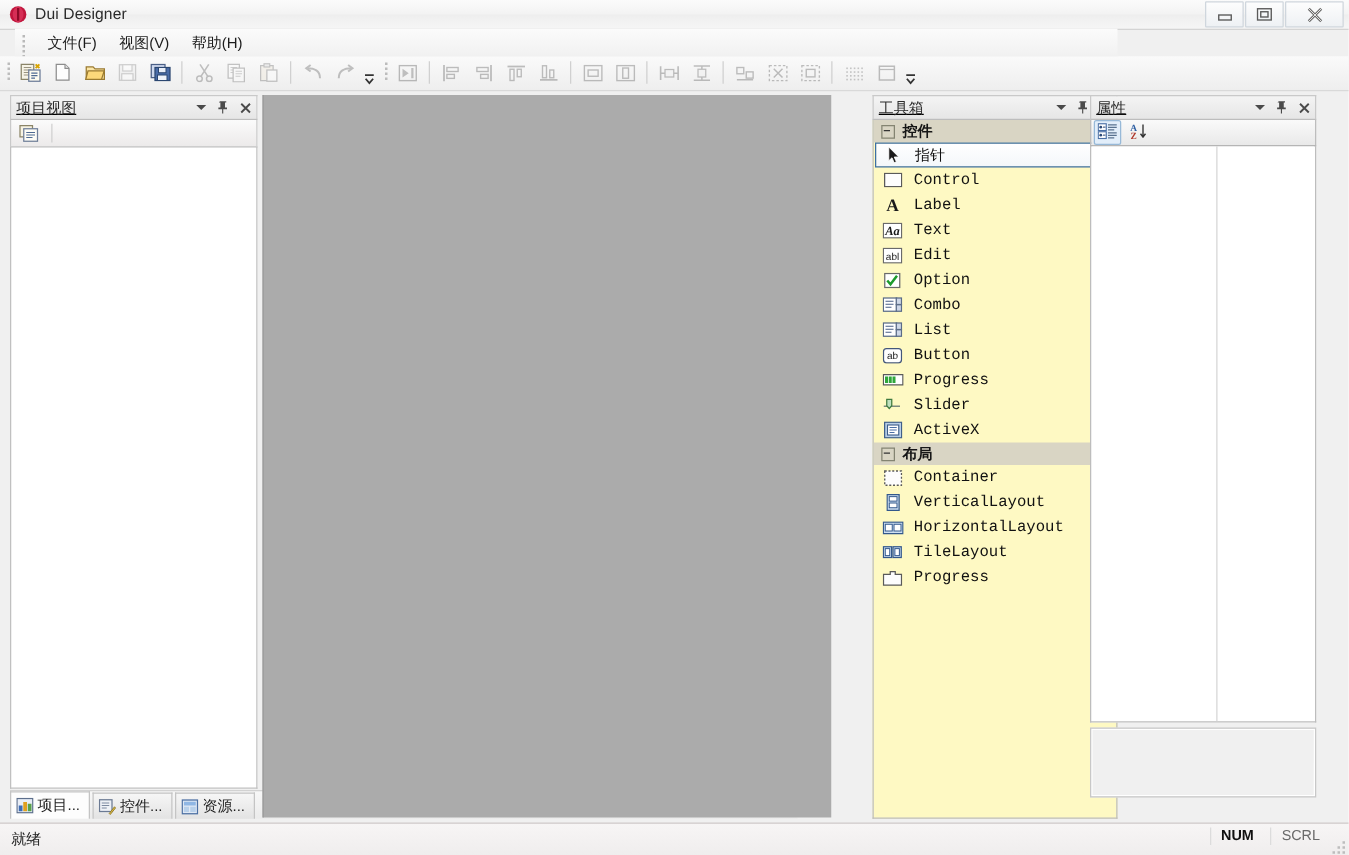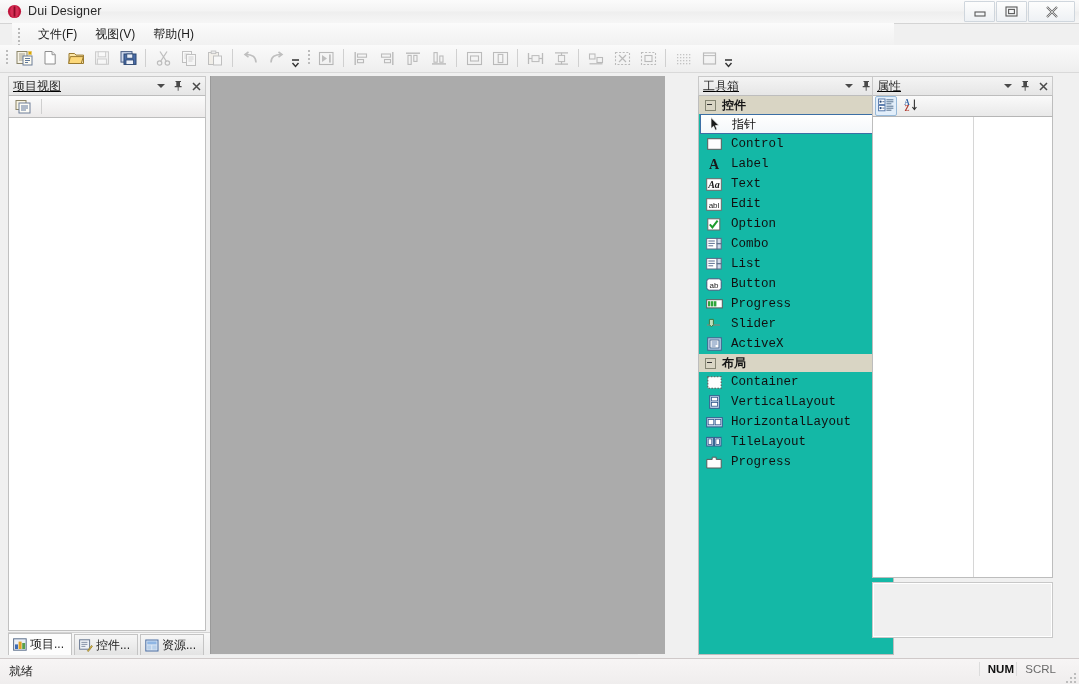--- a/index.html
+++ b/index.html
@@ -172,21 +172,21 @@
     background: #ababab;
     border-left: 1px solid #9a9a9a;
   }
 
   
   .toolbox {
     position: absolute; left: 666px; top: 76px;
     width: 196px; height: 578px; margin-left: 32px;
   }
   .tbx-list {
-    background: #14b8a6;
+    background: #fef9c3;
     border: 1px solid #bdbdbd;
     border-top: none;
     height: 558px;
     overflow: hidden;
     position: relative;
   }
   .tbx-group {
     height: 18px;
     background: #d9d5c4;
     display: flex; align-items: center;
@@ -901,21 +901,21 @@
     </div>
 
     <div class="props-desc">
       <div style="padding:5px 7px; font-size:11.5px; color:#333;"></div>
     </div>
   </div>
 
   <div class="statusbar">
     <div class="stext">就绪</div>
     <div class="status-ind" style="right:100px;margin-top:48px;">CAP</div>
-    <div class="status-ind on" style="right:57px;margin-left:45px;">NUM</div>
+    <div class="status-ind on" style="right:68px;margin-left:45px;">NUM</div>
     <div class="status-ind" style="right:15px;">SCRL</div>
     <div class="resize-grip">
       <i style="right:0px; bottom:0px"></i>
       <i style="right:4px; bottom:0px"></i>
         <i style="right:0px; bottom:4px"></i>
       <i style="right:8px; bottom:0px"></i>
         <i style="right:4px; bottom:4px"></i>
         <i style="right:0px; bottom:8px"></i>
     </div>
   </div>

